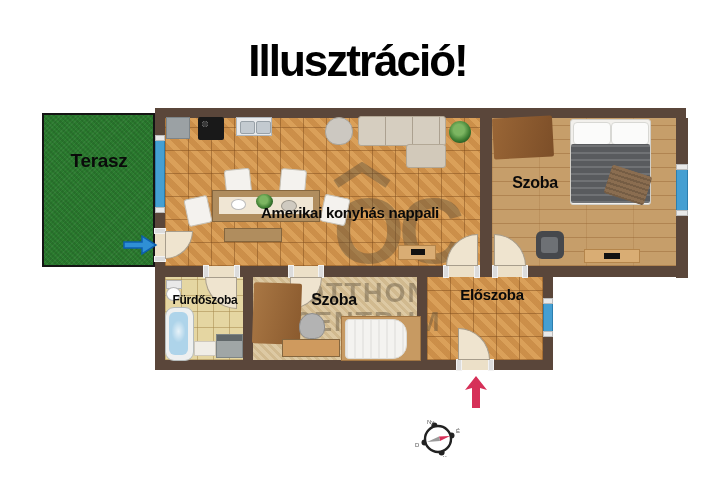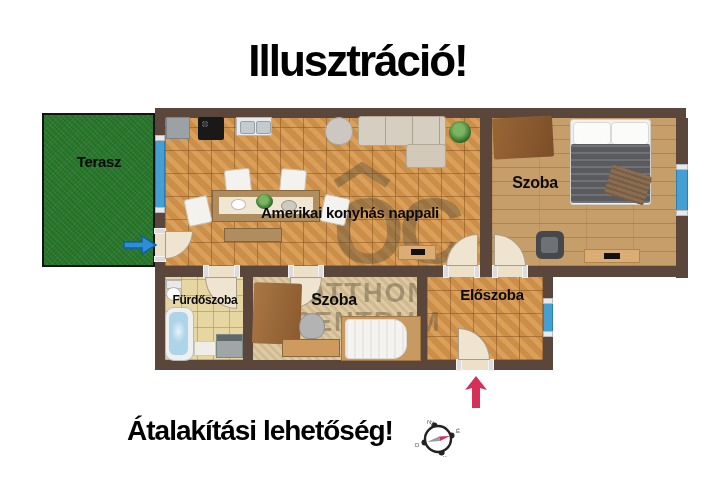--- a/index.html
+++ b/index.html
@@ -111,21 +111,21 @@
   .wm-line{font-size:27px;letter-spacing:2px;}
 </style>
 </head>
 <body>
 
 <div class="canvas">
 
   <div class="abs title">Illusztráció!</div>
 
   <div class="abs terrace" style="left:42px;top:113px;width:113px;height:154px;"></div>
-  <div class="abs room-label" style="left:99px;top:161px;font-size:15px;">Terasz</div>
+  <div class="abs room-label" style="left:99px;top:161px;font-size:19px;">Terasz</div>
 
   <div class="abs floor-tile" style="left:165px;top:118px;width:315px;height:148px;"></div>
   <div class="abs floor-wood" style="left:492px;top:118px;width:184px;height:148px;"></div>
   <div class="abs floor-bath" style="left:165px;top:277px;width:78px;height:83px;"></div>
   <div class="abs floor-carpet" style="left:253px;top:277px;width:164px;height:83px;"></div>
   <div class="abs floor-tile" style="left:427px;top:277px;width:116px;height:83px;"></div>
 
   <svg class="abs" style="left:330px;top:162px;" width="64" height="26">
     <polyline points="6,22 32,5 58,22" fill="none" stroke="rgba(88,77,57,.42)" stroke-width="9"></polyline>
   </svg>
@@ -231,21 +231,20 @@
   <div class="abs room-label" style="left:492px;top:294px;font-size:15px;">Előszoba</div>
 
   <svg class="abs" style="left:122px;top:234px;" width="38" height="22">
     <polygon points="2,8 20,8 20,2 34,11 20,20 20,14 2,14" fill="#2f8fd4" stroke="#0d5fae" stroke-width="1.5"></polygon>
   </svg>
 
   <svg class="abs" style="left:462px;top:374px;" width="28" height="38">
     <polygon points="14,2 25,16 18,14 18,34 10,34 10,14 3,16" fill="#d63058"></polygon>
   </svg>
 
-  <div class="abs caption">Átalakítási lehetőség!</div>
   <svg class="abs" style="left:413px;top:418px;" width="50" height="44">
     <g transform="translate(25,21)">
       <circle r="9" cx="13" cy="-9" fill="none"></circle>
       <circle cx="13.5" cy="-3.6" r="3" fill="#222"></circle>
       <circle cx="-13.5" cy="3.6" r="3" fill="#222"></circle>
       <circle cx="3.6" cy="13.5" r="3" fill="#222"></circle>
       <circle cx="-3.6" cy="-13.5" r="3" fill="#222"></circle>
       <circle r="13" fill="#fff" stroke="#222" stroke-width="2.4"></circle>
       <polygon points="12,-3 1,-2.5 2,2" fill="#d63058"></polygon>
       <polygon points="-11,3 1,-2.5 2,2" fill="#9a9a9a"></polygon>

